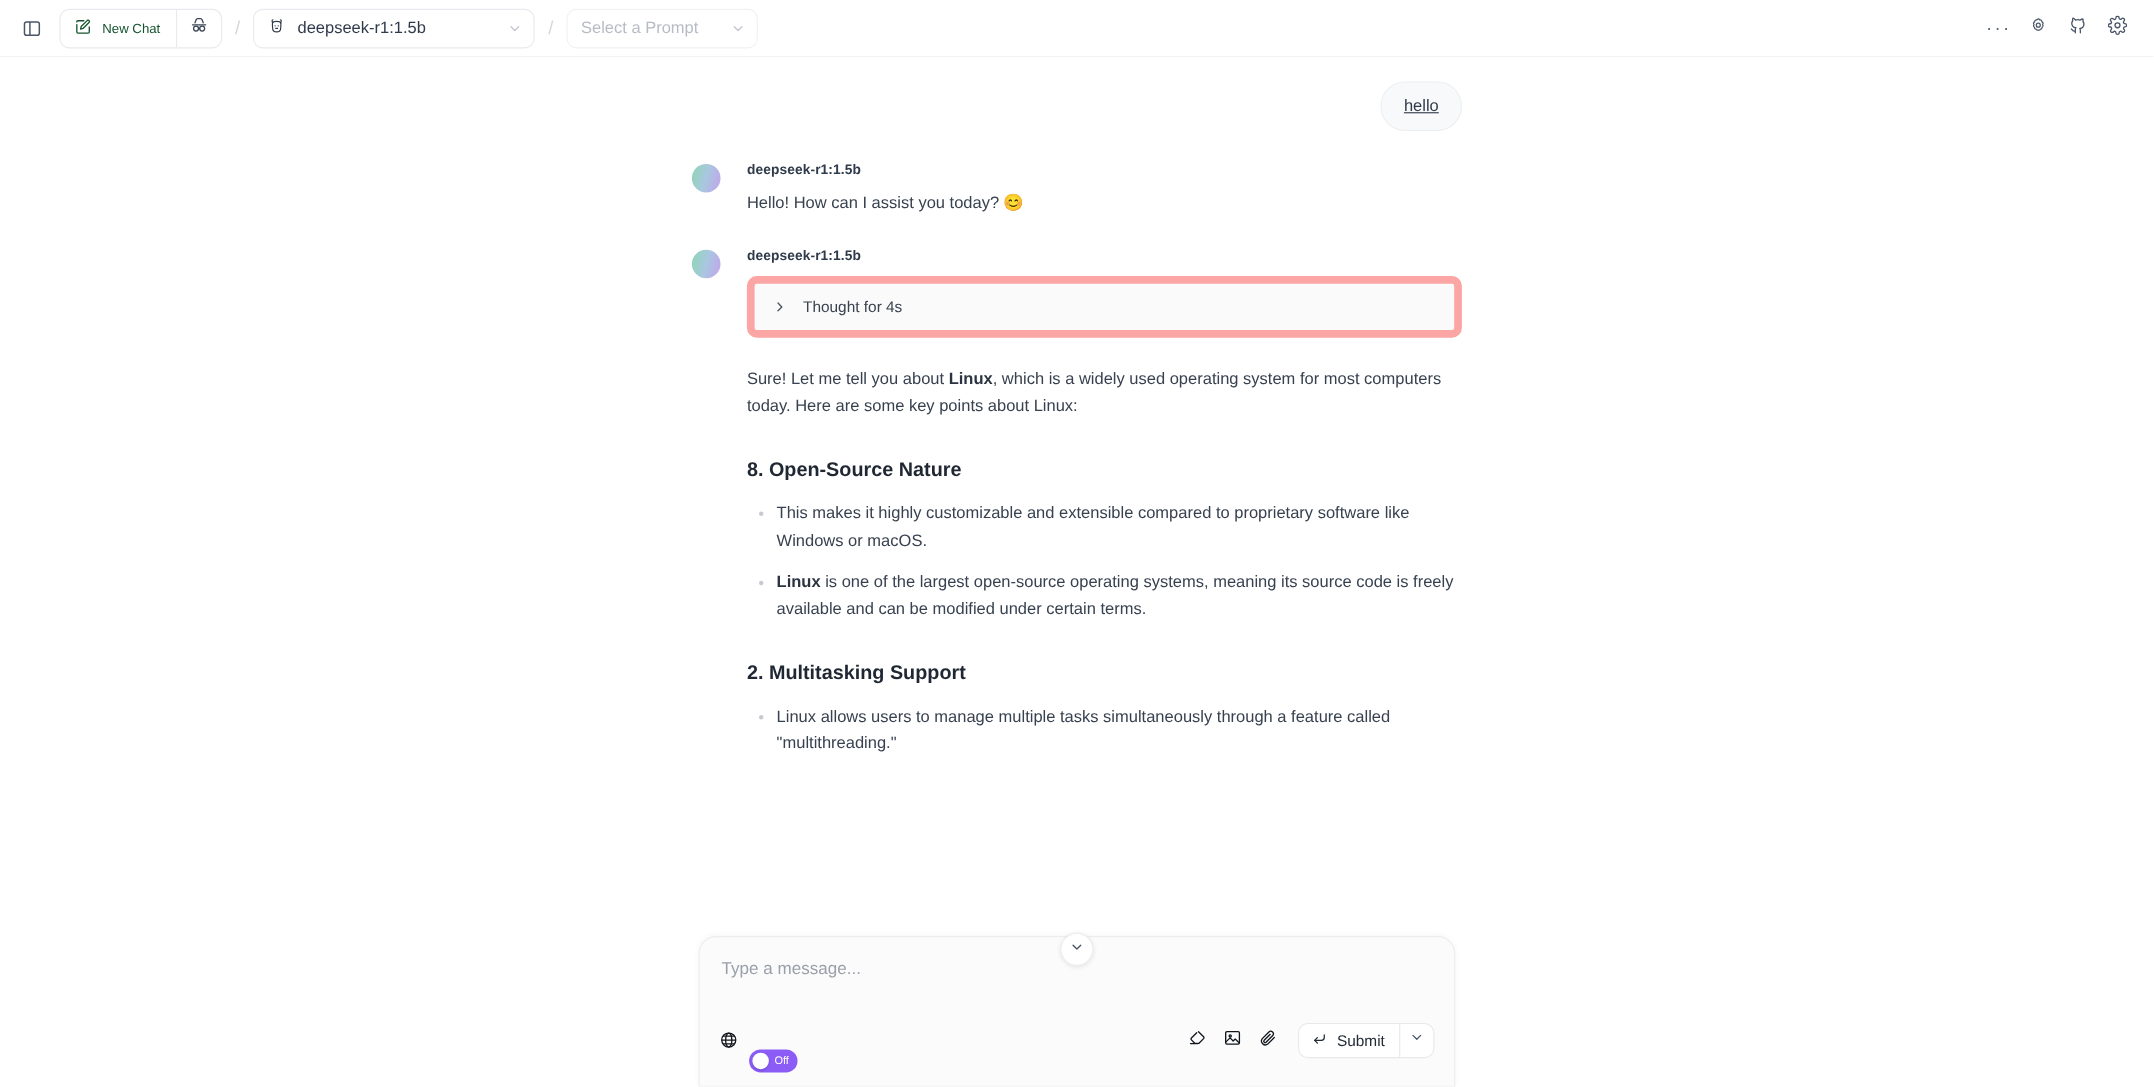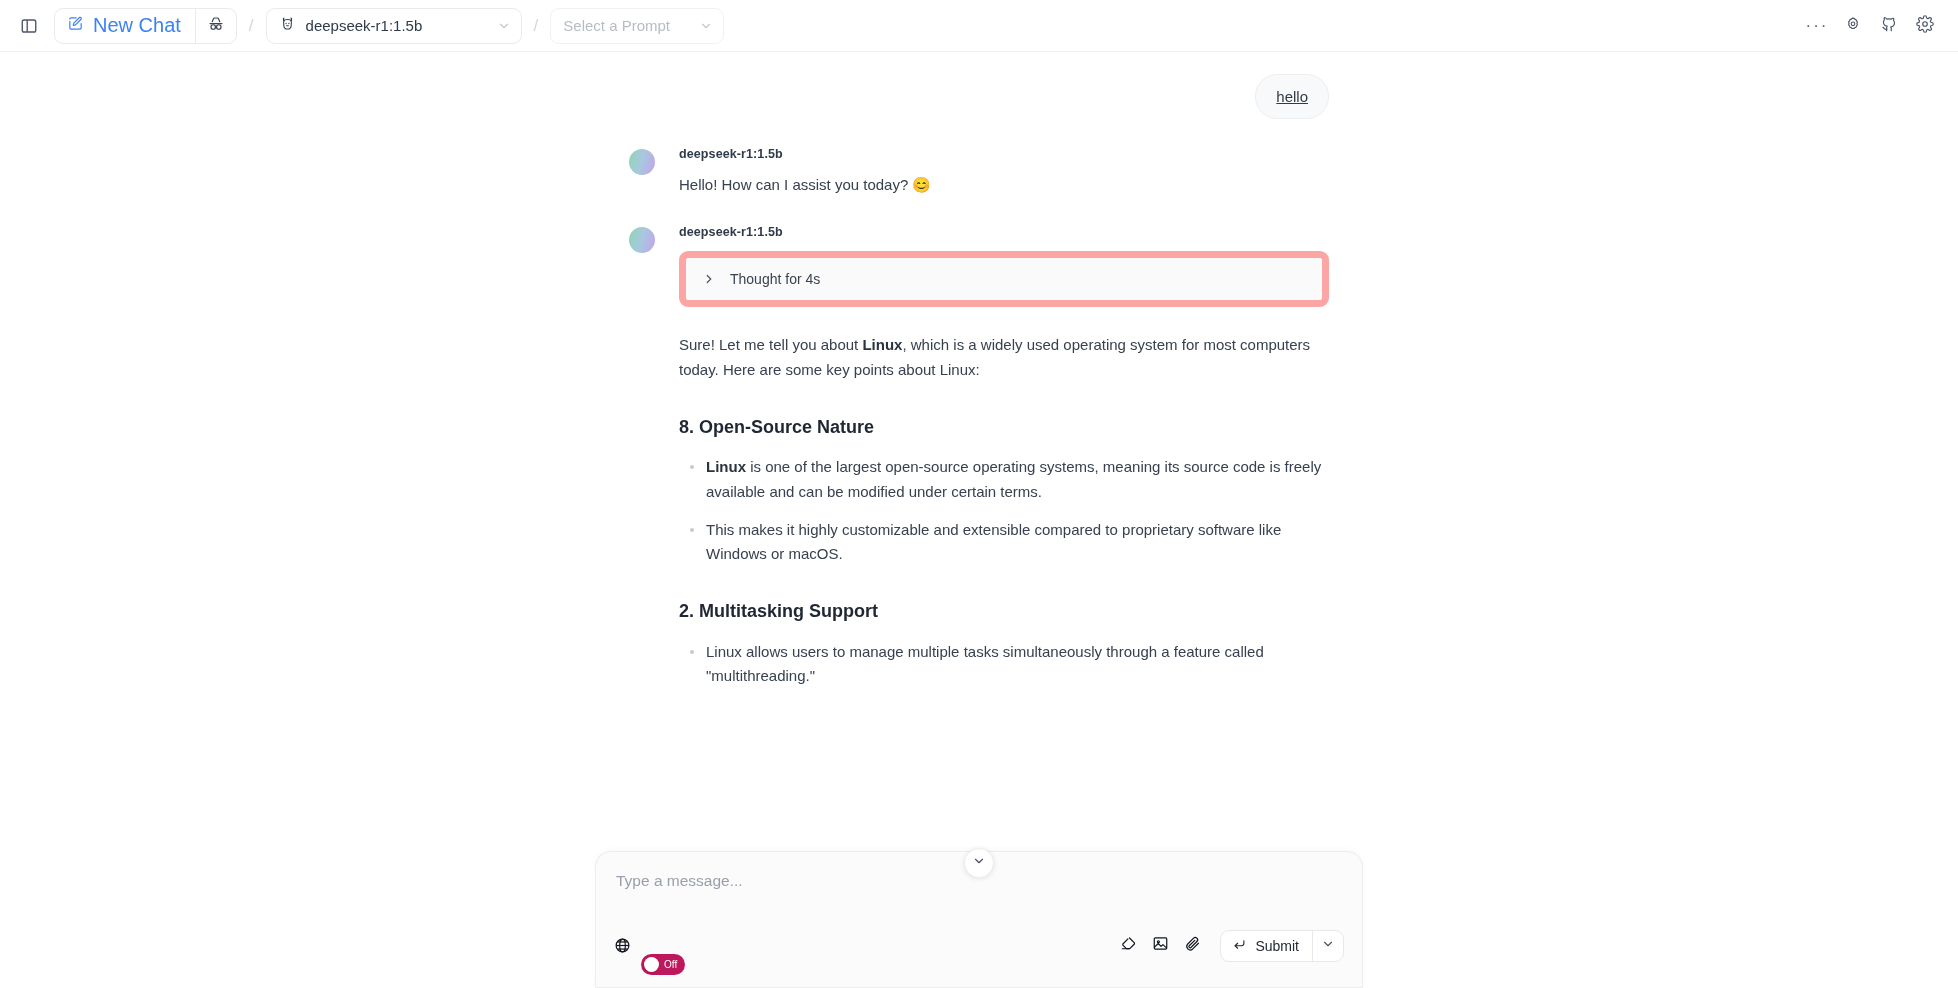--- a/index.html
+++ b/index.html
@@ -37,22 +37,22 @@
     border-radius: 9px;
     height: 36px;
     background: #fff;
     overflow: hidden;
   }
   .newchat-btn {
     display: flex; align-items: center; gap: 9px;
     padding: 0 14px 0 12px;
     height: 100%;
     cursor: pointer;
-    font-size: 20px;
-    color: #3b82f6;
+    font-size: 12px;
+    color: #14532d;
     white-space: nowrap;
   }
   .group-divider { width: 1px; height: 100%; background: #e8eaed; }
   .incognito-btn {
     width: 40px; height: 100%;
     display: flex; align-items: center; justify-content: center;
     cursor: pointer;
     color: #3c4655;
   }
 
@@ -194,21 +194,21 @@
   
   .composer-holder {
     position: absolute;
     left: 0; right: 0; bottom: 0;
     display: flex; justify-content: center;
     background: linear-gradient(to bottom, rgba(255,255,255,0) 0%, #ffffff 26%);
     padding-top: 14px;
     z-index: 5;
   }
   .composer {
-    width: 768px;
+    width: 688px;
     border: 1px solid #ebedef;
     border-top-left-radius: 16px;
     border-top-right-radius: 16px;
     background: #fbfbfc;
     box-shadow: 0 -1px 6px rgba(0,0,0,0.035);
     padding: 16px 18px 12px;
   }
   .composer-input {
     font-size: 15.5px;
     color: #9aa0a9;
@@ -216,21 +216,21 @@
     cursor: text;
     outline: none;
   }
   .composer-bar { display: flex; align-items: center; }
   .composer-left { display: flex; align-items: center; gap: 10px; }
   .globe { color: #11161d; display: flex; align-items: center; }
 
   .toggle {
     width: 44px; height: 21px;
     border-radius: 11px;
-    background: #be185d;
+    background: #8b5cf6;
     display: flex; align-items: center;
     padding: 0 3px;
     cursor: pointer;
     position: relative;
     margin-top: 38px;
   }
   .toggle .knob {
     width: 15px; height: 15px;
     border-radius: 50%;
     background: #fff;
@@ -409,22 +409,22 @@
             </span>
             <span>Thought for 4s</span>
           </div>
 
           <div class="assist-text">
             <span>Sure! Let me tell you about </span><b>Linux</b><span>, which is a widely used operating system for most computers today. Here are some key points about Linux:</span>
           </div>
 
           <h3 class="sec">8. Open-Source Nature</h3>
           <ul class="bullets">
+            <li><span>This makes it highly customizable and extensible compared to proprietary software like Windows or macOS.</span></li>
             <li><b>Linux</b><span> is one of the largest open-source operating systems, meaning its source code is freely available and can be modified under certain terms.</span></li>
-            <li><span>This makes it highly customizable and extensible compared to proprietary software like Windows or macOS.</span></li>
           </ul>
 
           <h3 class="sec">2. Multitasking Support</h3>
           <ul class="bullets">
             <li><span>Linux allows users to manage multiple tasks simultaneously through a feature called "multithreading."</span></li>
           </ul>
 
           <div style="height:90px"></div>
         </div>
       </div>

